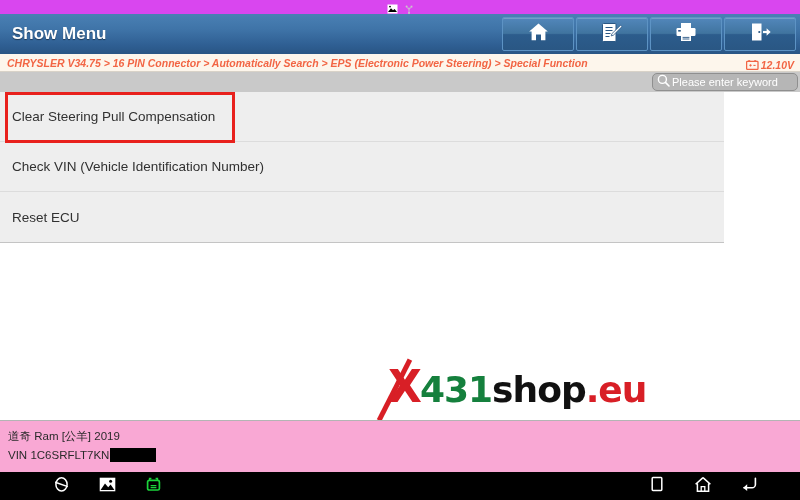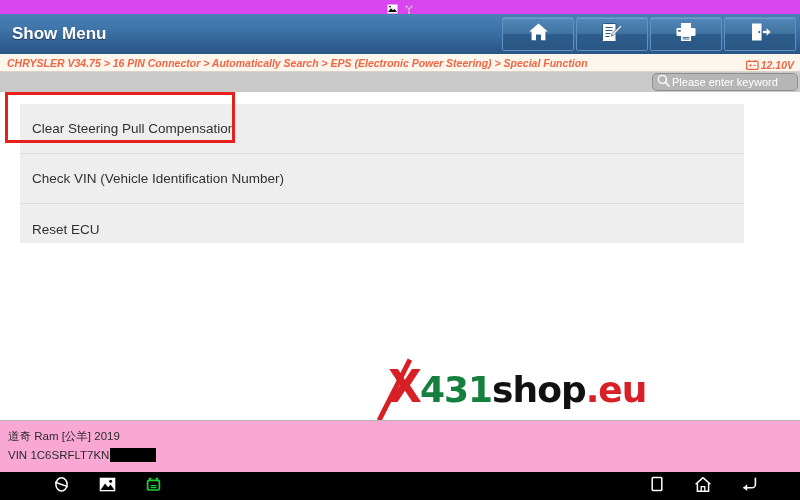--- a/index.html
+++ b/index.html
@@ -127,26 +127,25 @@
   }
   .search-ph {
     color: #ffffff;
     font-size: 11px;
     line-height: 13px;
     white-space: nowrap;
   }
 
   
   .listwrap {
-    position: absolute; left: 0; top: 104px;
+    position: absolute; left: 0; top: 92px;
     width: 724px; height: 151px;
     background: #eeeeee;
     border-bottom: 1px solid #c4c4c4;
     box-sizing: border-box;
-    margin-left: 20px;
   }
   .listrow {
     position: relative;
     height: 50px;
     box-sizing: border-box;
     display: flex; align-items: center;
     padding-left: 12px;
     border-bottom: 1px solid #dcdcdc;
     background: #eeeeee;
   }

